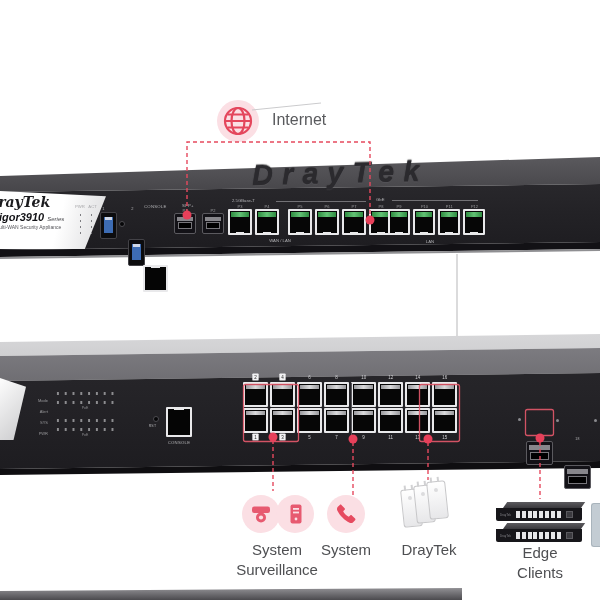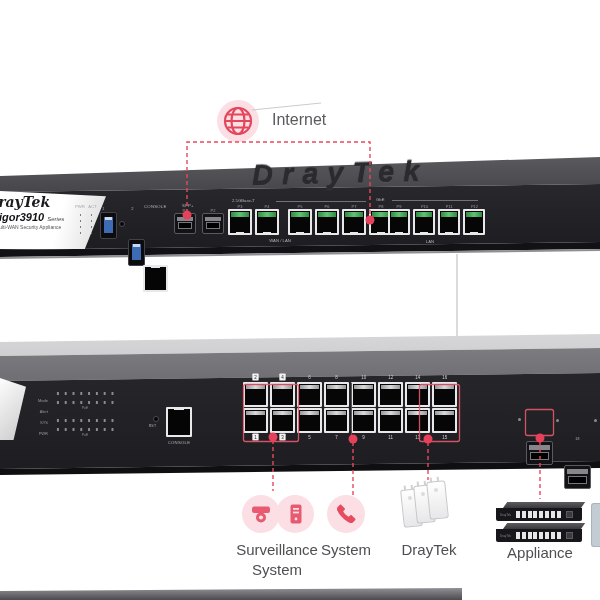--- a/index.html
+++ b/index.html
@@ -335,22 +335,22 @@
   </div>
   <div class="abs pinkcircle" style="left:276px;top:495px;width:38px;height:38px;">
     <svg width="22" height="22" viewBox="0 0 22 22">
       <rect x="6.5" y="1.5" width="11" height="19" rx="2" fill="#e75a70"></rect>
       <rect x="9" y="5" width="6" height="1.8" fill="#fbdfe4"></rect>
       <rect x="9" y="8.6" width="6" height="1.8" fill="#fbdfe4"></rect>
       <circle cx="12" cy="16" r="1.4" fill="#fbdfe4"></circle>
     </svg>
   </div>
   <div class="abs lbl" style="left:221px;top:540px;width:112px;">
+    <div>System</div>
     <div>Surveillance</div>
-    <div>System</div>
   </div>
 
   <div class="abs pinkcircle" style="left:327px;top:495px;width:38px;height:38px;">
     <svg width="22" height="22" viewBox="0 0 24 24">
       <path fill="#e64b60" d="M7.0 2.1 L10.5 5.6 C11 6.1 11 6.9 10.5 7.4 L8.9 9 C10 11.4 12.6 14 15 15.1 L16.6 13.5 C17.1 13 17.9 13 18.4 13.5 L21.9 17 C22.4 17.5 22.4 18.3 21.9 18.8 L19.8 20.9 C18.8 21.9 17.2 22.1 15.9 21.5 C10.6 18.9 5.1 13.4 2.5 8.1 C1.9 6.8 2.1 5.2 3.1 4.2 L5.2 2.1 C5.7 1.6 6.5 1.6 7.0 2.1 Z"></path>
     </svg>
   </div>
   <div class="abs lbl" style="left:316px;top:540px;width:60px;">System</div>
 
   <div class="abs" style="left:402px;top:480px;width:52px;height:58px;">
@@ -370,21 +370,22 @@
   </div>
   <div class="edge-unit" style="left:496px;top:523px;">
     <div class="eu-top"></div>
     <div class="eu-face">
       <span class="eu-brand">DrayTek</span>
       <div class="eu-ports"></div>
       <div class="eu-sfp"></div>
     </div>
   </div>
   <div class="abs lbl" style="left:498px;top:543px;width:84px;">
-    <div>Appliance</div>
+    <div>Edge</div>
+    <div>Clients</div>
   </div>
 
   <div class="abs" id="partial-icon"></div>
   <div class="abs" id="bottom-cut"></div>
 
   <svg class="overlay" width="600" height="600" viewBox="0 0 600 600">
     <path d="M252,110 L321,103" stroke="#cbcbcd" stroke-width="1" fill="none"></path>
     <path d="M457,254 L457,336" stroke="#b7b7b9" stroke-width="1" fill="none"></path>
     <path d="M187,213 L187,142 L370,142 L370,217" stroke="#e6495e" stroke-width="1.4" fill="none" stroke-dasharray="4 3"></path>
     <circle cx="187" cy="215" r="4.5" fill="#e7405a"></circle>

